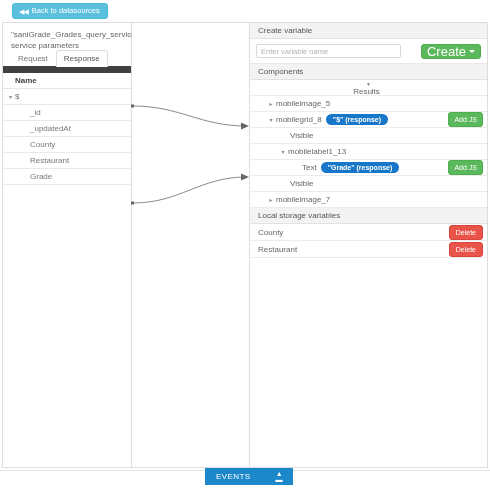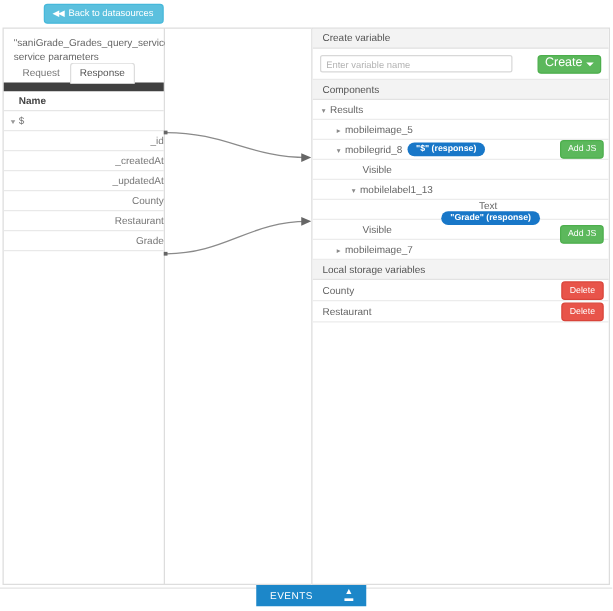--- a/index.html
+++ b/index.html
@@ -28,21 +28,20 @@
     align-items: center;
     gap: 4px;
     background: #5bc0de;
     border: 1px solid #46b8da;
     border-radius: 3px;
     color: #ffffff;
     font-size: 7.5px;
     line-height: 1;
     cursor: pointer;
     white-space: nowrap;
-    margin-left: 23px;
   }
   #back-btn .rewind {
     display: inline-block;
     font-size: 7px;
     letter-spacing: -1px;
   }
 
   
   #left-panel {
     position: absolute;
@@ -108,21 +107,21 @@
   }
   .tree-row .caret {
     display: inline-block;
     width: 9px;
     text-align: center;
     font-size: 6px;
     color: #999999;
     transform: scaleX(1.2);
   }
   .lvl0 { padding-left: 3px; }
-  .lvl1 { padding-left: 27px; text-align: right; }
+  .lvl1 { padding-left: 27px; }
 
   
   #canvas {
     position: absolute;
     left: 132px;
     top: 22px;
     width: 117px;
     height: 446px;
     background: #ffffff;
     border-top: 1px solid #dddddd;
@@ -183,21 +182,21 @@
     outline: none;
   }
   #var-input::placeholder { color: #b3b3b3; }
   #create-btn {
     height: 15px;
     padding: 0 5px;
     background: #5cb85c;
     border: 1px solid #4cae4c;
     border-radius: 3px;
     color: #ffffff;
-    font-size: 10px;
+    font-size: 13px;
     font-family: "Liberation Sans", sans-serif;
     display: flex;
     align-items: center;
     gap: 3px;
     cursor: pointer;
     line-height: 1;
   }
   .caret-down {
     display: inline-block;
     width: 0; height: 0;
@@ -219,25 +218,25 @@
     cursor: pointer;
   }
   .comp-row .tw {
     display: inline-block;
     width: 10px;
     text-align: center;
     font-size: 6px;
     color: #8a8a8a;
   }
   .comp-row .lbl { margin-right: 4px; }
-  .ind0 { padding-left: 4px; }
+  .ind0 { padding-left: 4px; flex-direction: column; }
   .ind1 { padding-left: 16px; }
   .ind2 { padding-left: 28px; }
   .ind3 { padding-left: 40px; }
-  .ind4 { padding-left: 52px; flex-direction: column; }
+  .ind4 { padding-left: 52px; }
 
   .badge {
     display: inline-block;
     background: #1877c8;
     color: #ffffff;
     border-radius: 8px;
     padding: 1px 7px;
     font-size: 7px;
     line-height: 9px;
     font-weight: bold;
@@ -329,23 +328,20 @@
     <div class="tab active">Response</div>
   </div>
 
   <div id="col-head">Name</div>
 
   <div class="tree-row lvl0">
     <span class="caret">▾</span><span>$</span>
   </div>
   <div class="tree-row lvl1">
     <span>_id</span>
-  </div>
-  <div class="tree-row lvl1">
-    <span>_createdAt</span>
   </div>
   <div class="tree-row lvl1">
     <span>_updatedAt</span>
   </div>
   <div class="tree-row lvl1">
     <span>County</span>
   </div>
   <div class="tree-row lvl1">
     <span>Restaurant</span>
   </div>

